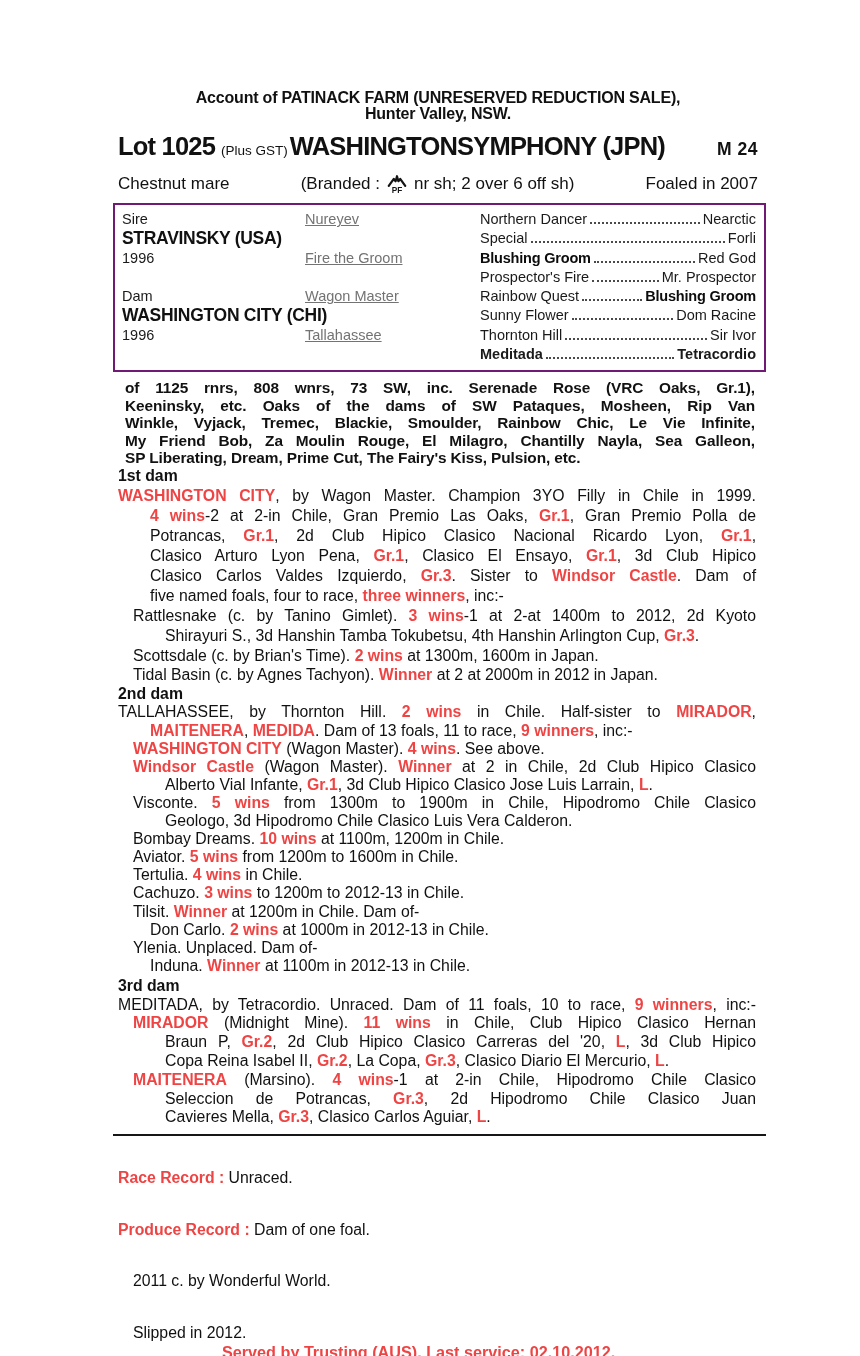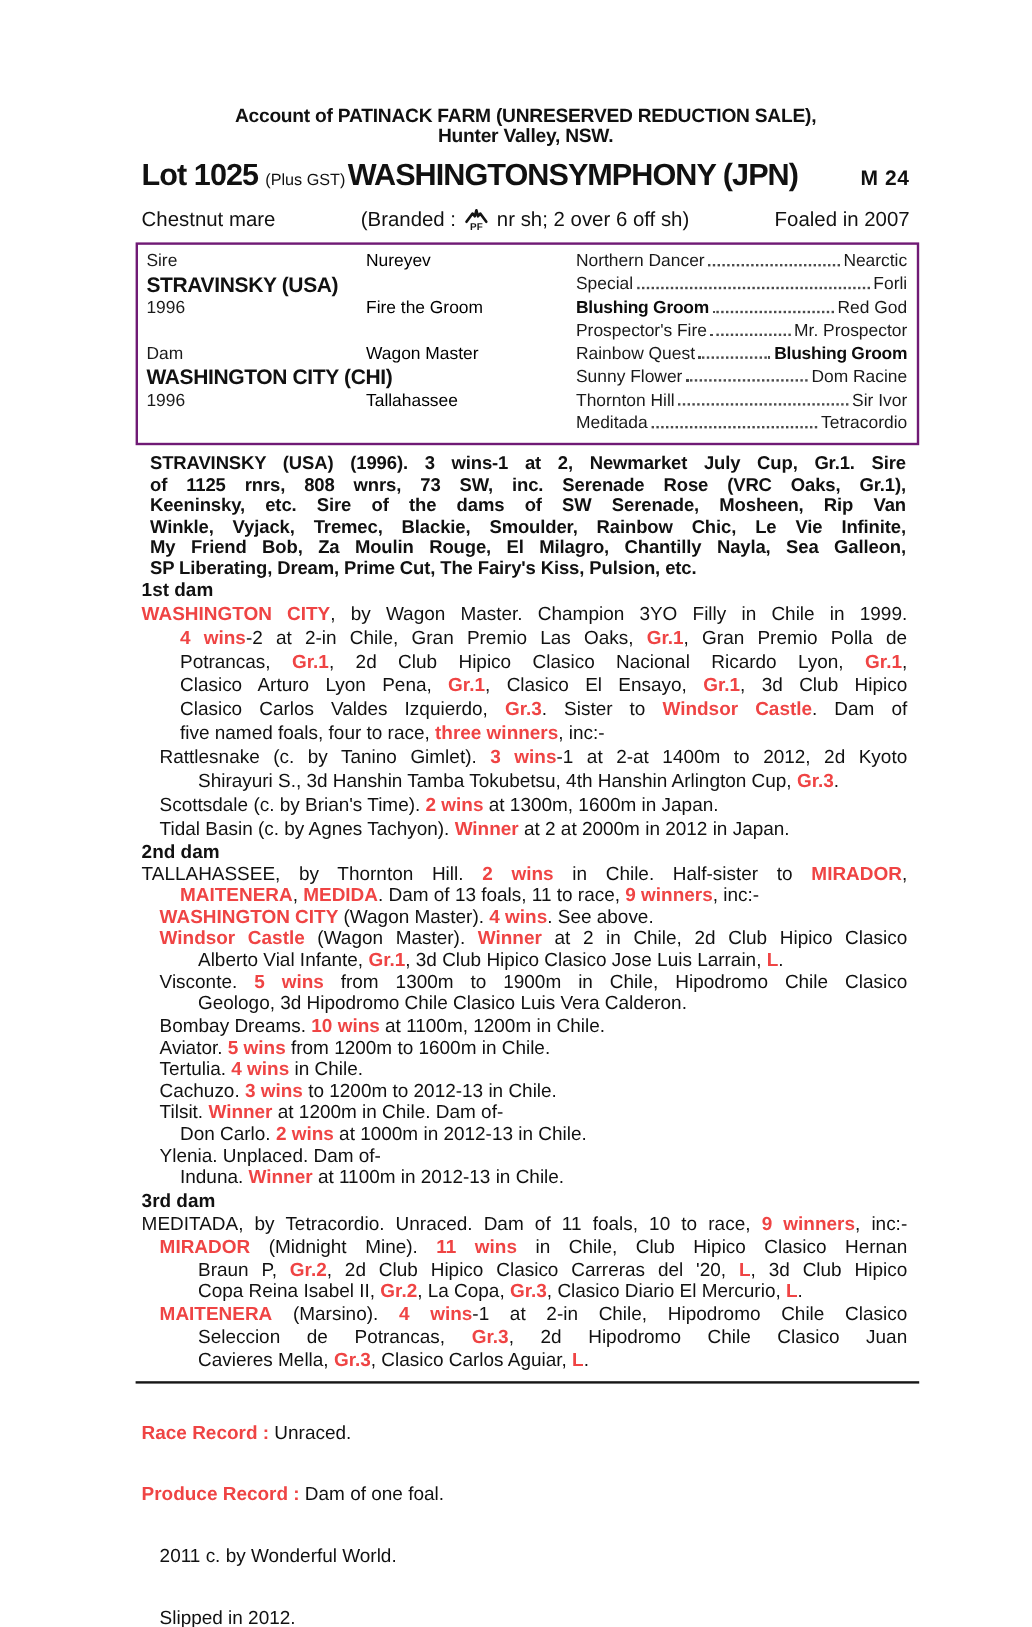--- a/index.html
+++ b/index.html
@@ -16,21 +16,21 @@
   .gst{font-size:13.5px;margin:0 2px 0 6px;}
   .horse{font-size:25.5px;font-weight:bold;letter-spacing:-0.8px;}
   .sex{margin-left:auto;font-size:17.5px;font-weight:bold;letter-spacing:0.5px;}
   .detail-row{display:flex;align-items:center;justify-content:space-between;margin-top:4px;font-size:17px;height:26px;}
   .brand-group{display:flex;align-items:center;gap:5px;}
   .brand{display:inline-block;}
   .ped-table{margin:6px -8px 0 -5px;border:2px solid #701a75;padding:5px 8px 6px 7px;}
   .ped-grid{display:grid;grid-template-columns:178px 175px 1fr;grid-auto-rows:19.3px;}
   .ped-label{font-size:14.5px;line-height:19.3px;color:#1a1a1a;}
   .ped-name{font-size:17.5px;font-weight:bold;line-height:19.3px;white-space:nowrap;letter-spacing:-0.3px;}
-  .ped-mid{font-size:14.5px;line-height:19.3px;padding-left:5px;color:#000000;}
+  .ped-mid{font-size:14.5px;line-height:19.3px;padding-left:5px;color:#737373;text-decoration:underline;}
   .ped-right{display:flex;align-items:baseline;font-size:14.5px;line-height:19.3px;padding-left:5px;white-space:nowrap;color:#1a1a1a;}
   .ped-right b{color:#0c0c0c;letter-spacing:-0.2px;}
   .leader{flex:1;min-width:10px;margin:0 3px 4px 3px;border-bottom:2px dotted #4a4a4a;}
   .line{font-size:15.8px;line-height:19.6px;padding-right:2px;}
   .jst{text-align:justify;text-align-last:justify;}
   .i0{padding-left:0;}
   .i1{padding-left:15px;}
   .i2{padding-left:32px;}
   .i3{padding-left:47px;}
   .note{font-weight:bold;margin-top:7px;padding:0 1px 0 7px;}
@@ -113,32 +113,31 @@
         <div class="ped-right" style="grid-area: 6 / 3;">
           <span>Sunny Flower</span>
           <span class="leader"></span>
           <span>Dom Racine</span>
         </div>
         <div class="ped-right" style="grid-area: 7 / 3;">
           <span>Thornton Hill</span>
           <span class="leader"></span>
           <span>Sir Ivor</span>
         </div>
-        <div class="ped-right" style="grid-area: 8 / 3;">
+        <div class="ped-right" style="grid-area: 8 / 3; font-weight: bold;">
           <span>Meditada</span>
           <span class="leader"></span>
           <span>Tetracordio</span>
         </div>
       </div>
   </div>
 
   <div class="note">
-      <div class="line i0 jst">STRAVINSKY (USA) (1996).  3 wins-1 at 2, Newmarket July Cup, Gr.1. Sire</div>
       <div class="line i0 jst">of 1125 rnrs, 808 wnrs, 73 SW, inc. Serenade Rose (VRC Oaks, Gr.1),</div>
-      <div class="line i0 jst">Keeninsky, etc. Sire of the dams of SW Serenade, Mosheen, Rip Van</div>
+      <div class="line i0 jst">Keeninsky, etc. Oaks of the dams of SW Pataques, Mosheen, Rip Van</div>
       <div class="line i0 jst">Winkle, Vyjack, Tremec, Blackie, Smoulder, Rainbow Chic, Le Vie Infinite,</div>
       <div class="line i0 jst">My Friend Bob, Za Moulin Rouge, El Milagro, Chantilly Nayla, Sea Galleon,</div>
       <div class="line i0">SP Liberating, Dream, Prime Cut, The Fairy's Kiss, Pulsion, etc.</div>
     </div>
 
   <div>
       <div class="sec sec1">
         <div class="line i0 sec-h">1st dam</div>
         <div class="line i0 jst"><b>WASHINGTON CITY</b>, by Wagon Master. Champion 3YO Filly in Chile in 1999.</div>
         <div class="line i2 jst"><b>4 wins</b>-2 at 2-in Chile, Gran Premio Las Oaks, <b>Gr.1</b>, Gran Premio Polla de</div>

